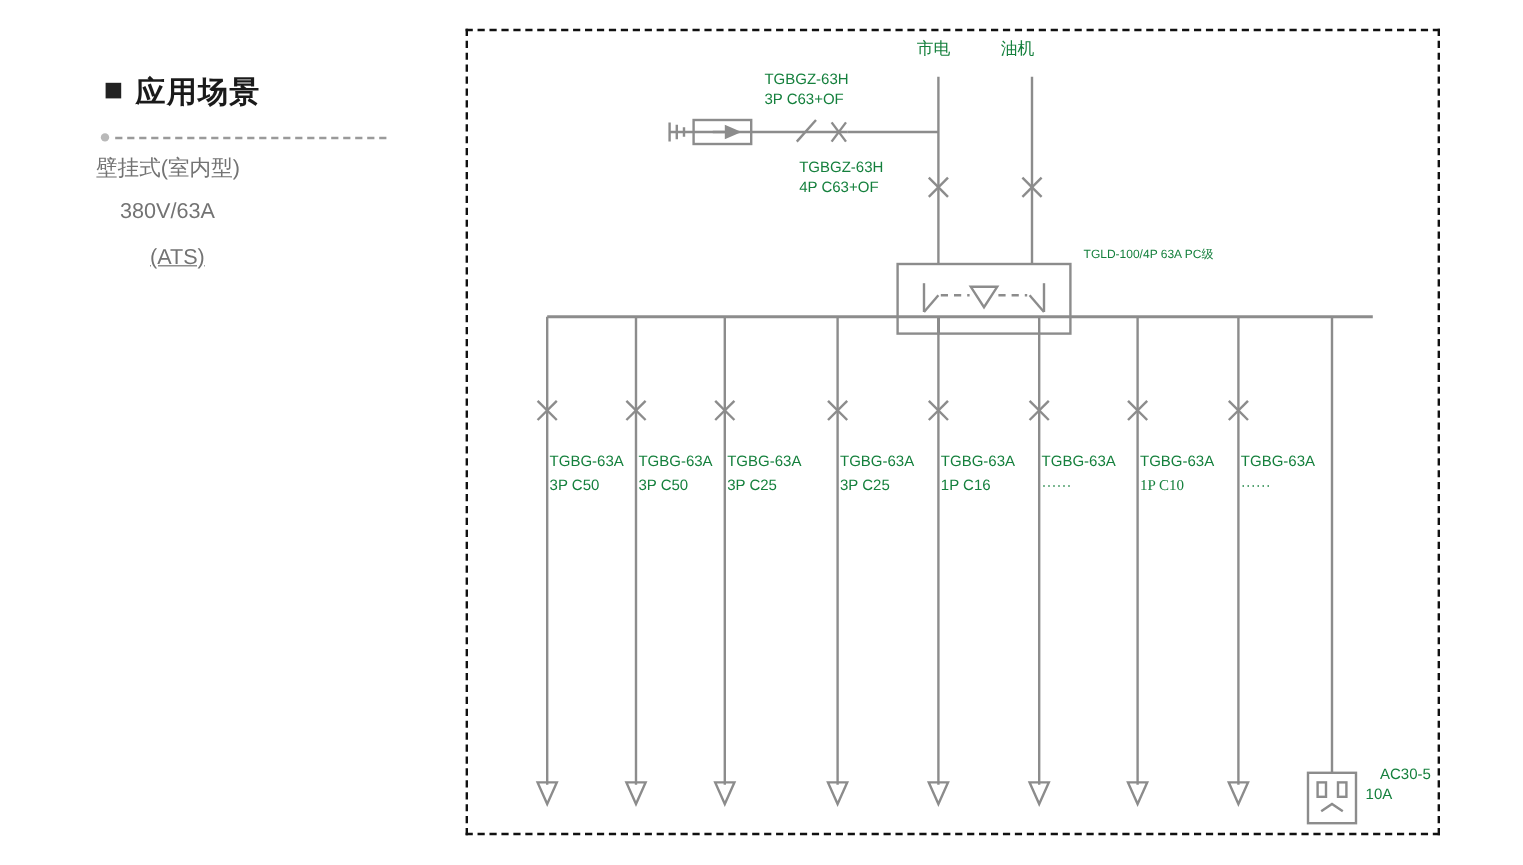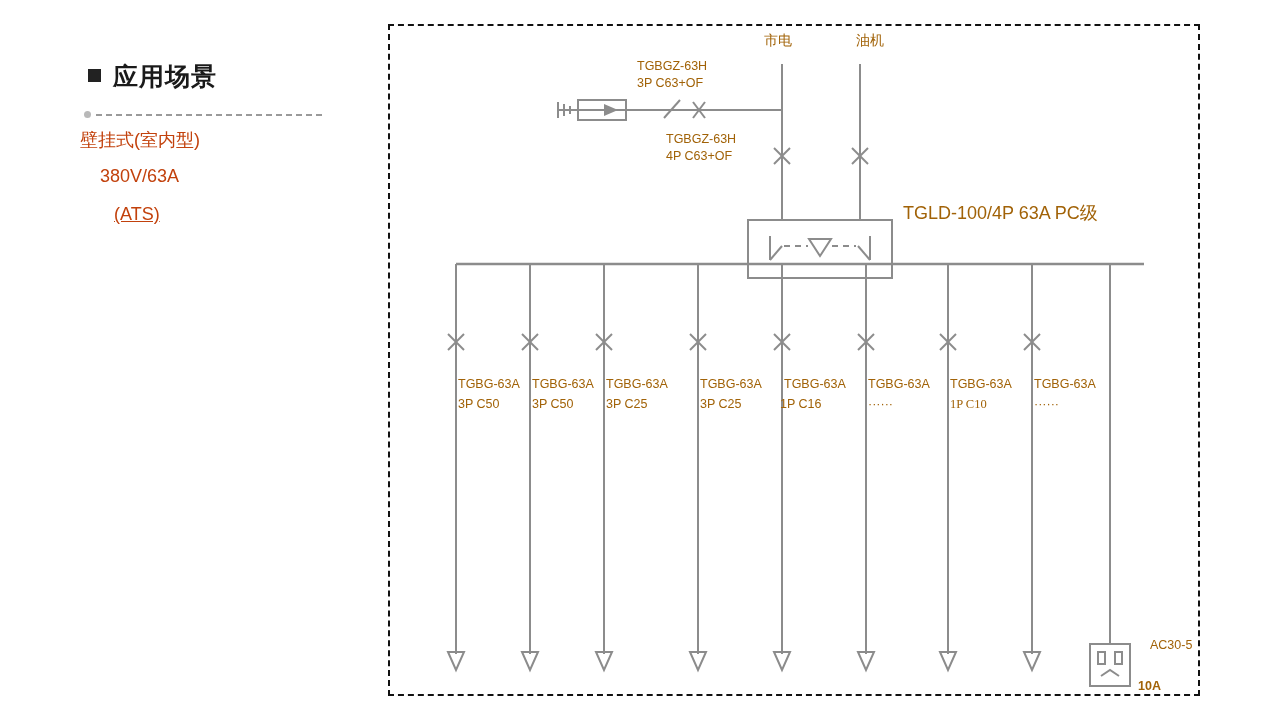--- a/index.html
+++ b/index.html
@@ -63,51 +63,51 @@
   .title-divider .dashline {
     position: absolute;
     left: 12px;
     top: 4px;
     width: 226px;
     border-top: 2px dashed #9a9a9a;
   }
   .caption-line {
     position: absolute;
     font-size: 18px;
-    color: #c2410c;
+    color: #737373;
     white-space: nowrap;
   }
   .cap1 { left: 80px; top: 128px; }
   .cap2 { left: 100px; top: 166px; }
-  .cap3 { left: 114px; top: 204px; text-decoration: underline; }
+  .cap3 { left: 125px; top: 204px; text-decoration: underline; }
 
   
   #diagram-frame {
     position: absolute;
     left: 388px;
     top: 24px;
     width: 812px;
     height: 672px;
     border: 2px dashed #111;
     box-sizing: border-box;
   }
   #svg-diagram {
     position: absolute;
     left: 388px;
     top: 24px;
   }
 
   .lbl {
     position: absolute;
     font-size: 12.5px;
-    color: #a16207;
+    color: #15803d;
     line-height: 16px;
     white-space: nowrap;
   }
-  .lbl.big { font-size: 18px; }
+  .lbl.big { font-size: 10px; }
   .lbl.cn { font-size: 14px; }
 </style>
 </head>
 <body>
 
 <div id="page">
 
   <div id="left-panel">
 
     <div class="section-title">
@@ -236,21 +236,21 @@
       <g>
         <rect x="702" y="620" width="40" height="42" stroke="#8c8c8c" stroke-width="2" fill="none"></rect>
         <rect x="710" y="628" width="7" height="12" stroke="#8c8c8c" stroke-width="2" fill="none"></rect>
         <rect x="727" y="628" width="7" height="12" stroke="#8c8c8c" stroke-width="2" fill="none"></rect>
         <path d="M 713 652 L 722 646 L 731 652" stroke="#8c8c8c" stroke-width="2" fill="none"></path>
       </g>
     </g>
   </svg>
 
   <div class="lbl cn" style="left:764px; top:32px;">市电</div>
-  <div class="lbl cn" style="left:856px; top:32px;">油机</div>
+  <div class="lbl cn" style="left:834px; top:32px;">油机</div>
 
   <div class="lbl" style="left:637px; top:58px;">TGBGZ-63H</div>
   <div class="lbl" style="left:637px; top:75px;">3P C63+OF</div>
 
   <div class="lbl" style="left:666px; top:131px;">TGBGZ-63H</div>
   <div class="lbl" style="left:666px; top:148px;">4P C63+OF</div>
 
   <div class="lbl big" style="left:903px; top:205px;">TGLD-100/4P 63A PC级</div>
 
   <div class="lbl" style="left:458px; top:376px;">TGBG-63A</div>
@@ -259,27 +259,27 @@
   <div class="lbl" style="left:532px; top:376px;">TGBG-63A</div>
   <div class="lbl" style="left:532px; top:396px;">3P C50</div>
 
   <div class="lbl" style="left:606px; top:376px;">TGBG-63A</div>
   <div class="lbl" style="left:606px; top:396px;">3P C25</div>
 
   <div class="lbl" style="left:700px; top:376px;">TGBG-63A</div>
   <div class="lbl" style="left:700px; top:396px;">3P C25</div>
 
   <div class="lbl" style="left:784px; top:376px;">TGBG-63A</div>
-  <div class="lbl" style="left:764px; top:396px;padding-left:16px;">1P C16</div>
+  <div class="lbl" style="left:784px; top:396px;">1P C16</div>
 
   <div class="lbl" style="left:868px; top:376px;">TGBG-63A</div>
   <div class="lbl" style="left:868px; top:396px;">······</div>
 
   <div class="lbl" style="left:950px; top:376px;">TGBG-63A</div>
   <div class="lbl" style="left:950px; top:396px;font-family:Liberation Serif, serif;">1P C10</div>
 
   <div class="lbl" style="left:1034px; top:376px;">TGBG-63A</div>
   <div class="lbl" style="left:1034px; top:396px;">······</div>
 
   <div class="lbl" style="left:1138px; top:637px;margin-left:12px;">AC30-5</div>
-  <div class="lbl" style="left:1138px; top:678px;font-weight:bold;">10A</div>
+  <div class="lbl" style="left:1138px; top:654px;">10A</div>
 
 </div>
 
 </body></html>

